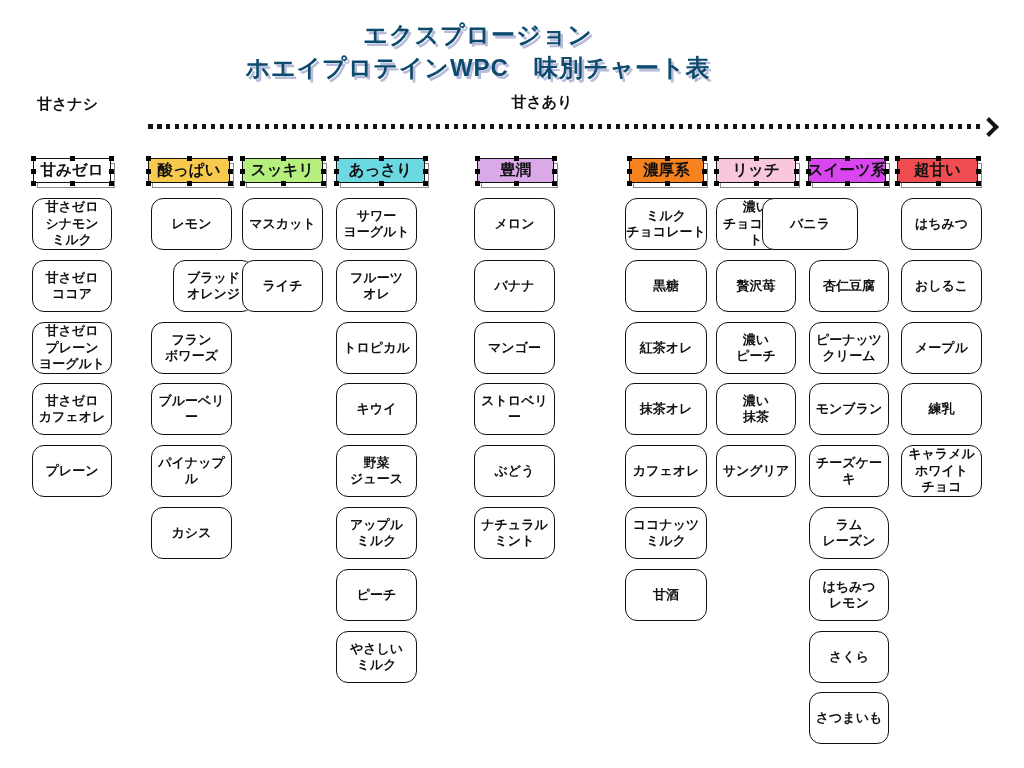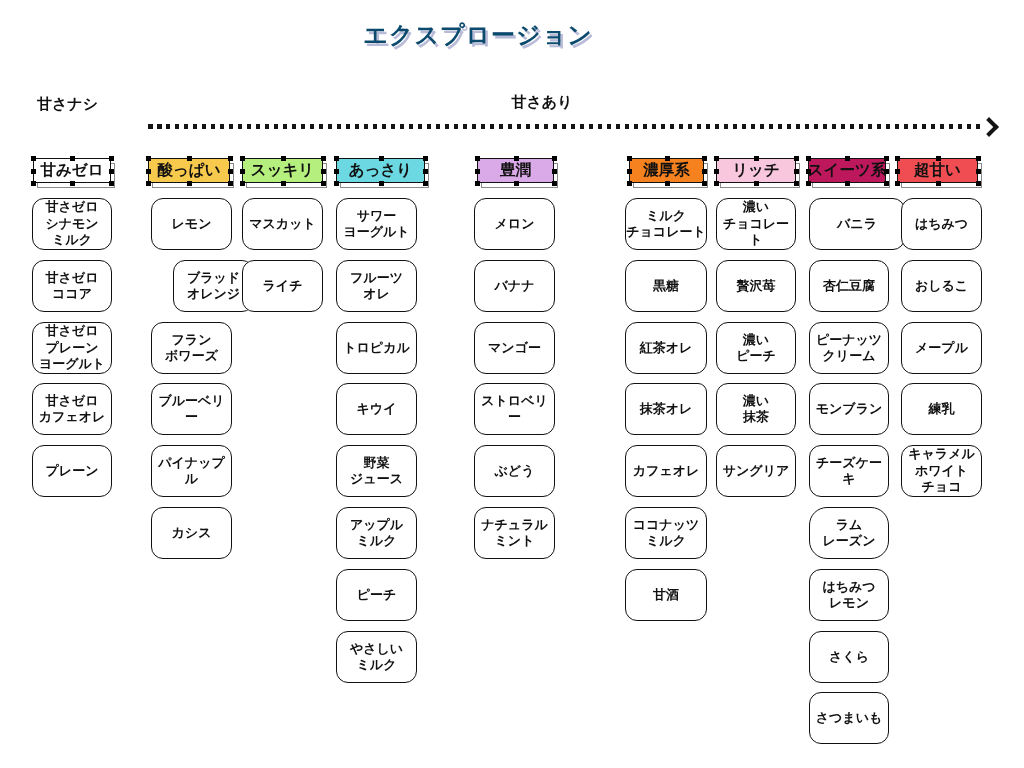--- a/index.html
+++ b/index.html
@@ -54,20 +54,21 @@
     color:#111;white-space:pre-line;z-index:2;
   }
 </style>
 </head>
 <body>
 
 <div id="stage">
 
   <div class="title" style="color: #0c4a6e; margin-left: 8px;">
     <div>エクスプロージョン</div>
+    <div>ホエイプロテインWPC　味別チャート表</div>
   </div>
 
   <div class="axis-label" id="axis-left">甘さナシ</div>
   <div class="axis-label" id="axis-center">甘さあり</div>
 
   <div class="dotted-line"></div>
   <div class="arrow-head"></div>
 
   <div id="chart">
       <div class="hshadow" style="left: 37px; top: 163px; width: 78px; height: 25px;"></div>
@@ -192,30 +193,30 @@
       <div class="handle" style="left: 794px; top: 181px; width: 4.5px; height: 4.5px;"></div>
       <div class="fbox" style="left: 716px; top: 198px; width: 80px; height: 52px;">濃い
 チョコレート</div>
       <div class="fbox" style="left: 716px; top: 260px; width: 80px; height: 52px;">贅沢苺</div>
       <div class="fbox" style="left: 716px; top: 322px; width: 80px; height: 52px;">濃い
 ピーチ</div>
       <div class="fbox" style="left: 716px; top: 383px; width: 80px; height: 52px;">濃い
 抹茶</div>
       <div class="fbox" style="left: 716px; top: 445px; width: 80px; height: 52px;">サングリア</div>
       <div class="hshadow" style="left: 812px; top: 163px; width: 78px; height: 25px;"></div>
-      <div class="hchip" style="left: 808px; top: 158px; width: 78px; height: 25px; background: #be185d;">スイーツ系</div>
+      <div class="hchip" style="left: 808px; top: 158px; width: 78px; height: 25px; background: #d946ef;">スイーツ系</div>
       <div class="handle" style="left: 806px; top: 156px; width: 4.5px; height: 4.5px;"></div>
       <div class="handle" style="left: 845px; top: 156px; width: 4.5px; height: 4.5px;"></div>
       <div class="handle" style="left: 884px; top: 156px; width: 4.5px; height: 4.5px;"></div>
       <div class="handle" style="left: 806px; top: 169px; width: 4.5px; height: 4.5px;"></div>
       <div class="handle" style="left: 884px; top: 169px; width: 4.5px; height: 4.5px;"></div>
       <div class="handle" style="left: 806px; top: 181px; width: 4.5px; height: 4.5px;"></div>
       <div class="handle" style="left: 845px; top: 181px; width: 4.5px; height: 4.5px;"></div>
       <div class="handle" style="left: 884px; top: 181px; width: 4.5px; height: 4.5px;"></div>
-      <div class="fbox" style="left: 809px; top: 198px; width: 96px; height: 52px;">バニラ</div>
+      <div class="fbox" style="left: 762px; top: 198px; width: 96px; height: 52px;">バニラ</div>
       <div class="fbox" style="left: 809px; top: 260px; width: 80px; height: 52px;">杏仁豆腐</div>
       <div class="fbox" style="left: 809px; top: 322px; width: 80px; height: 52px;">ピーナッツ
 クリーム</div>
       <div class="fbox" style="left: 809px; top: 383px; width: 80px; height: 52px;">モンブラン</div>
       <div class="fbox" style="left: 809px; top: 445px; width: 80px; height: 52px;">チーズケーキ</div>
       <div class="fbox" style="left: 809px; top: 507px; width: 80px; height: 52px; border-radius: 18px;">ラム
 レーズン</div>
       <div class="fbox" style="left: 809px; top: 569px; width: 80px; height: 52px;">はちみつ
 レモン</div>
       <div class="fbox" style="left: 809px; top: 631px; width: 80px; height: 52px;">さくら</div>

